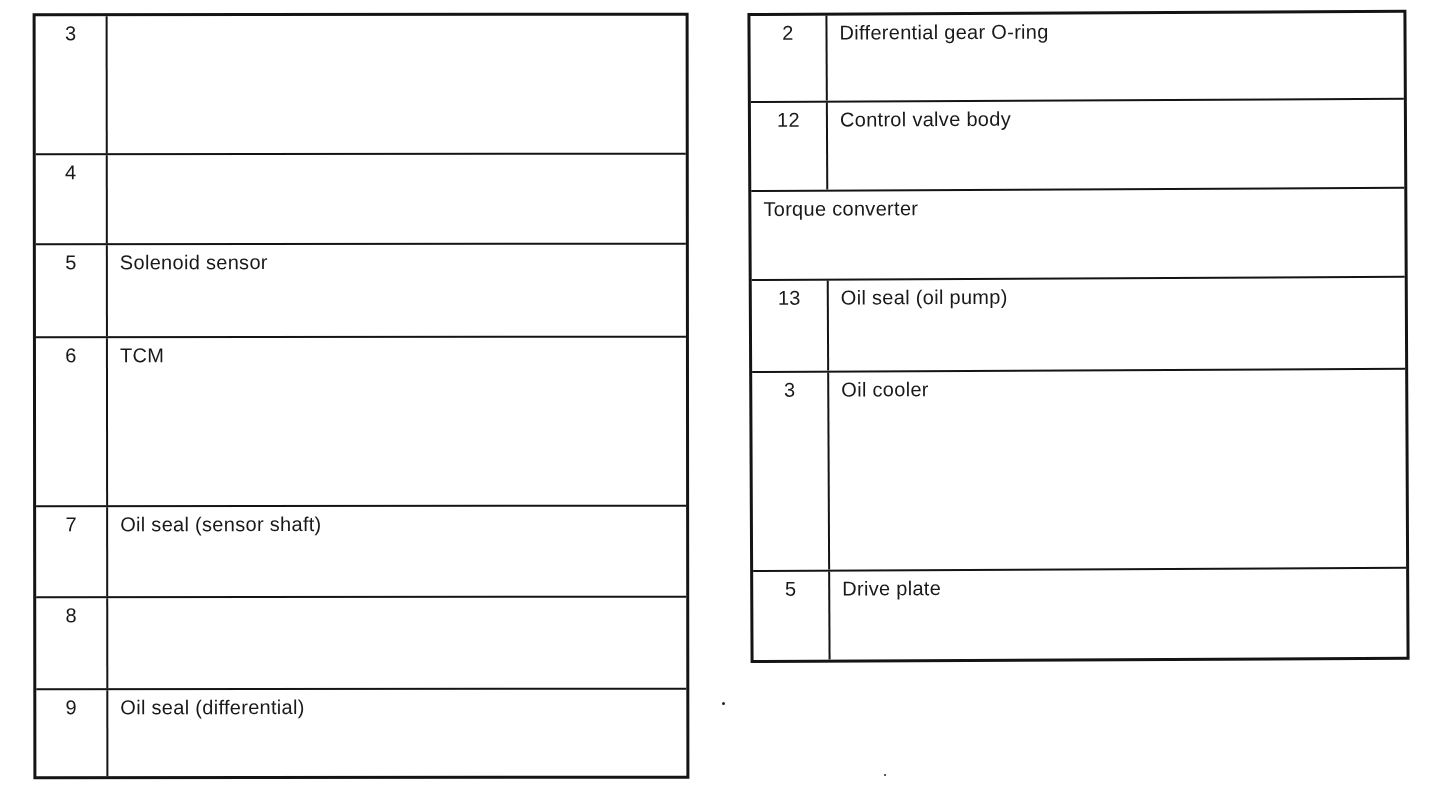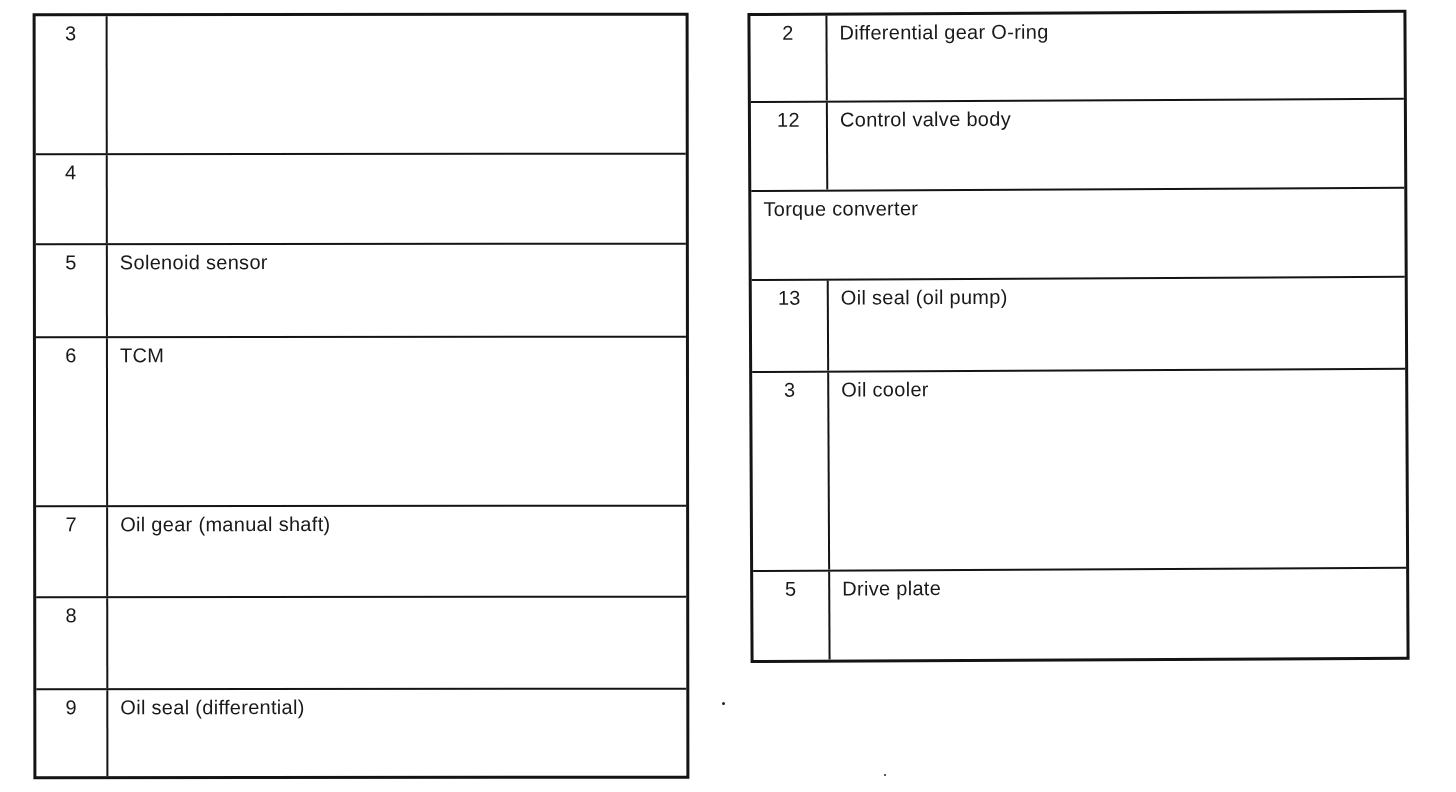--- a/index.html
+++ b/index.html
@@ -86,21 +86,21 @@
     <div class="row" style="height:93px">
       <div class="cell num">5</div>
       <div class="cell desc">Solenoid sensor</div>
     </div>
     <div class="row" style="height:169px">
       <div class="cell num">6</div>
       <div class="cell desc">TCM</div>
     </div>
     <div class="row" style="height:91px">
       <div class="cell num">7</div>
-      <div class="cell desc">Oil gear (manual shaft)</div>
+      <div class="cell desc">Oil seal (sensor shaft)</div>
     </div>
     <div class="row" style="height:92px">
       <div class="cell num">8</div>
     </div>
     <div class="row" style="height:86px">
       <div class="cell num">9</div>
       <div class="cell desc">Oil seal (differential)</div>
     </div>
   </div>
 

